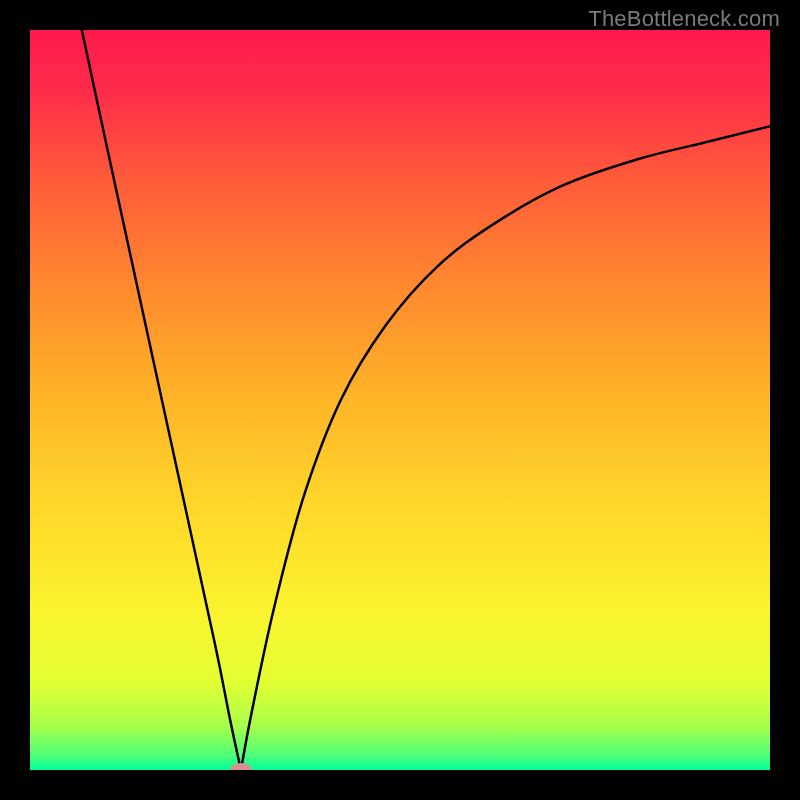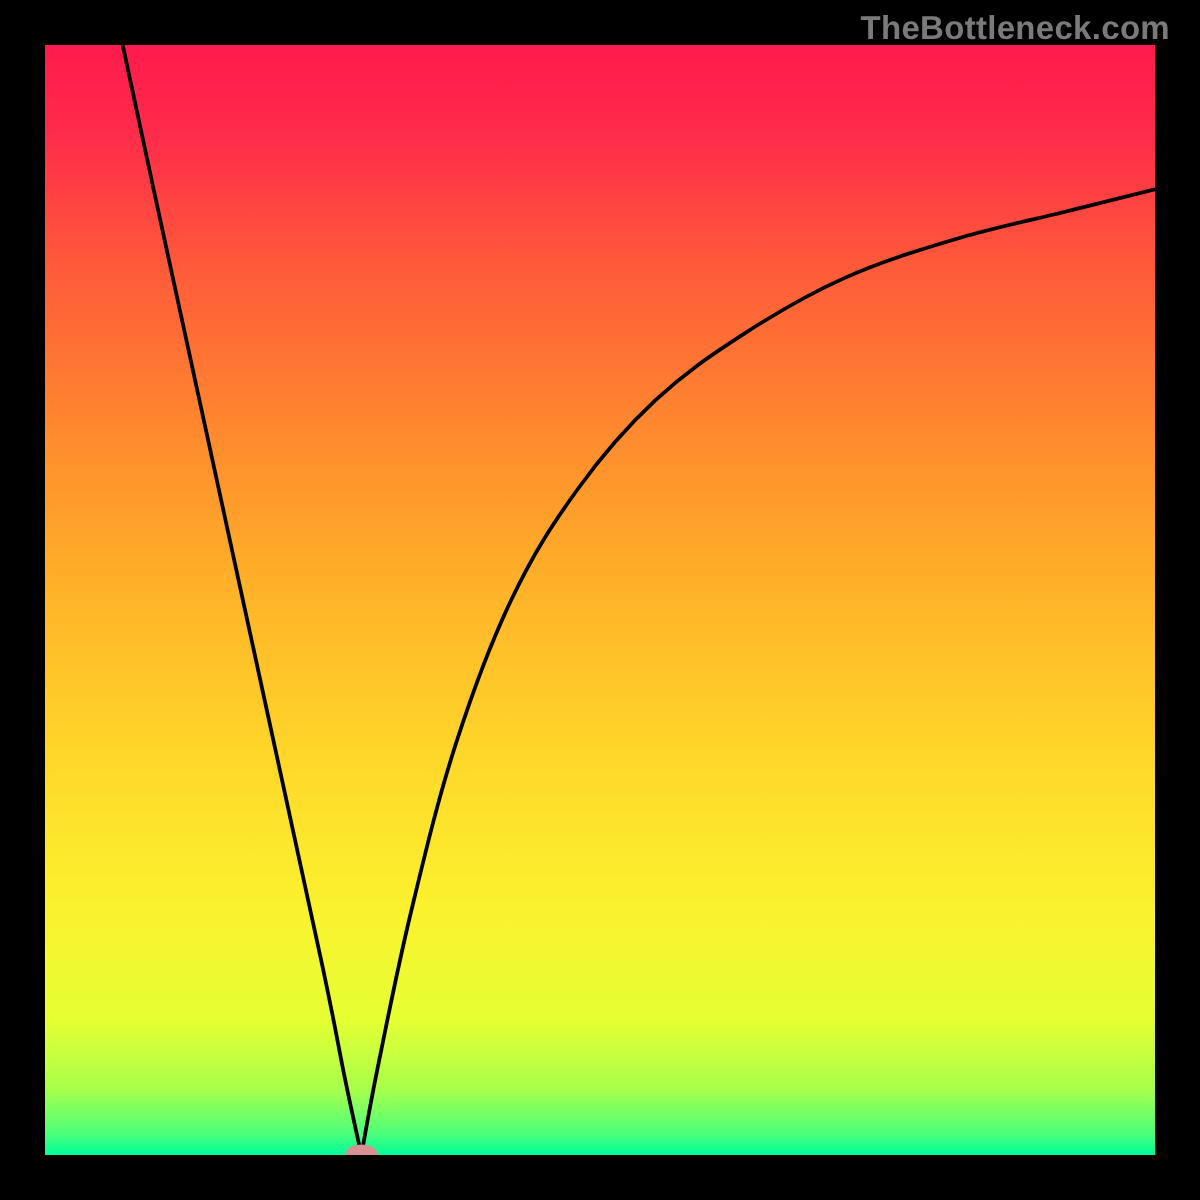--- a/index.html
+++ b/index.html
@@ -40,21 +40,21 @@
     left: 0;
     width: 100%;
     height: 100%;
   }
   .watermark {
     position: absolute;
     top: 6px;
     right: 20px;
     color: #7a7a7a;
     font-size: 22px;
-    font-weight: 700;
+    font-weight: 400;
     letter-spacing: 0.2px;
   }
   .marker {
     position: absolute;
     width: 22px;
     height: 14px;
     background: #d99090;
     border-radius: 50%;
     transform: translate(-50%, -50%);
   }

